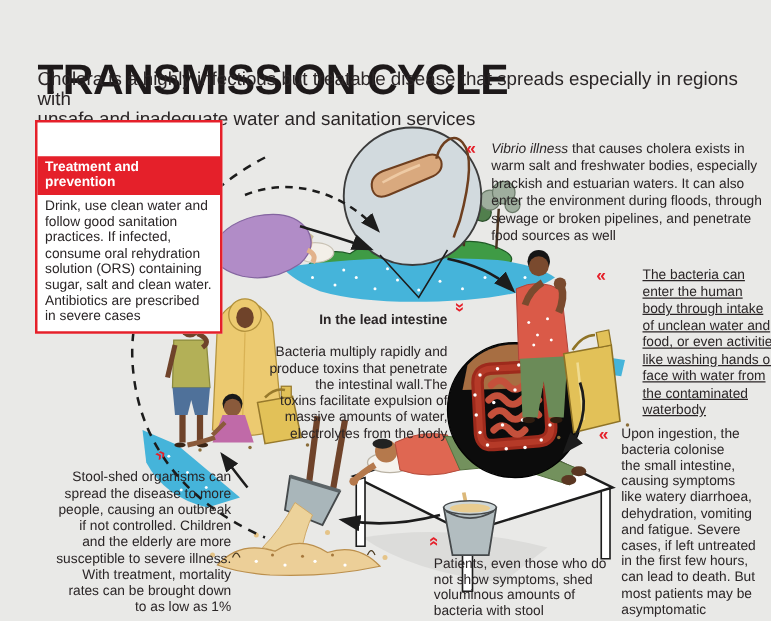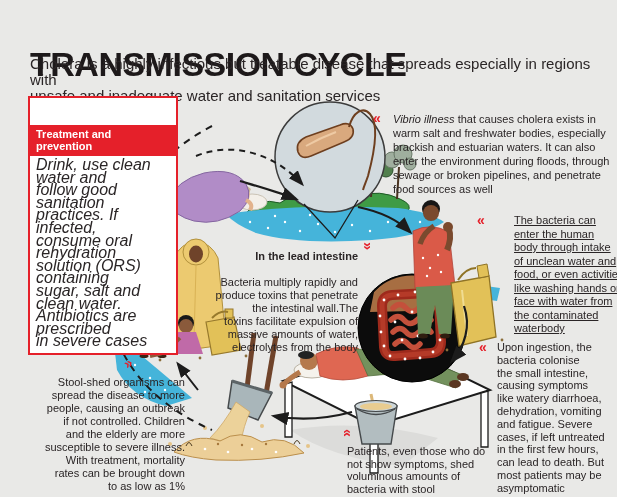--- a/index.html
+++ b/index.html
@@ -4,21 +4,21 @@
 <style>
   html,body{margin:0;padding:0;background:#cfcfcd;}
   #canvas{position:relative;width:617px;height:497px;background:#e9e9e7;overflow:hidden;
           font-family:"Liberation Sans",sans-serif;color:#2a2526;}
   #art{position:absolute;left:0;top:0;z-index:1;}
   .txt{position:absolute;z-index:2;}
   .title{left:30px;top:28px;font-weight:700;font-size:34px;line-height:26px;letter-spacing:-0.5px;color:#1d191a;}
   .subtitle{left:30px;top:56px;font-size:15px;line-height:16px;white-space:pre-line;}
   .tbox{left:28px;top:96px;width:150px;box-sizing:border-box;border:2px solid #e5202a;background:#fff;}
   .tbox-h{background:#e5202a;color:#fff;font-weight:700;font-size:11px;line-height:12px;padding:3px 6px 4px;margin-top:27px;}
-  .tbox-b{padding:3px 6px 5px;font-size:16px;line-height:12.6px;white-space:pre-line;font-style:italic;}
+  .tbox-b{padding:3px 6px 5px;font-size:11px;line-height:12.6px;white-space:pre-line;}
   .note{font-size:11px;line-height:13.5px;white-space:pre-line;}
   .r{text-align:right;}
   .b{font-weight:700;}
   .chev{color:#e5202a;font-weight:700;font-size:14px;line-height:14px;}
   .chev.up{transform:rotate(90deg);}
   .chev.down{transform:rotate(-90deg);}
   .chev.upright{transform:rotate(-30deg);}
   i{font-style:italic;}
 </style>
 </head>

